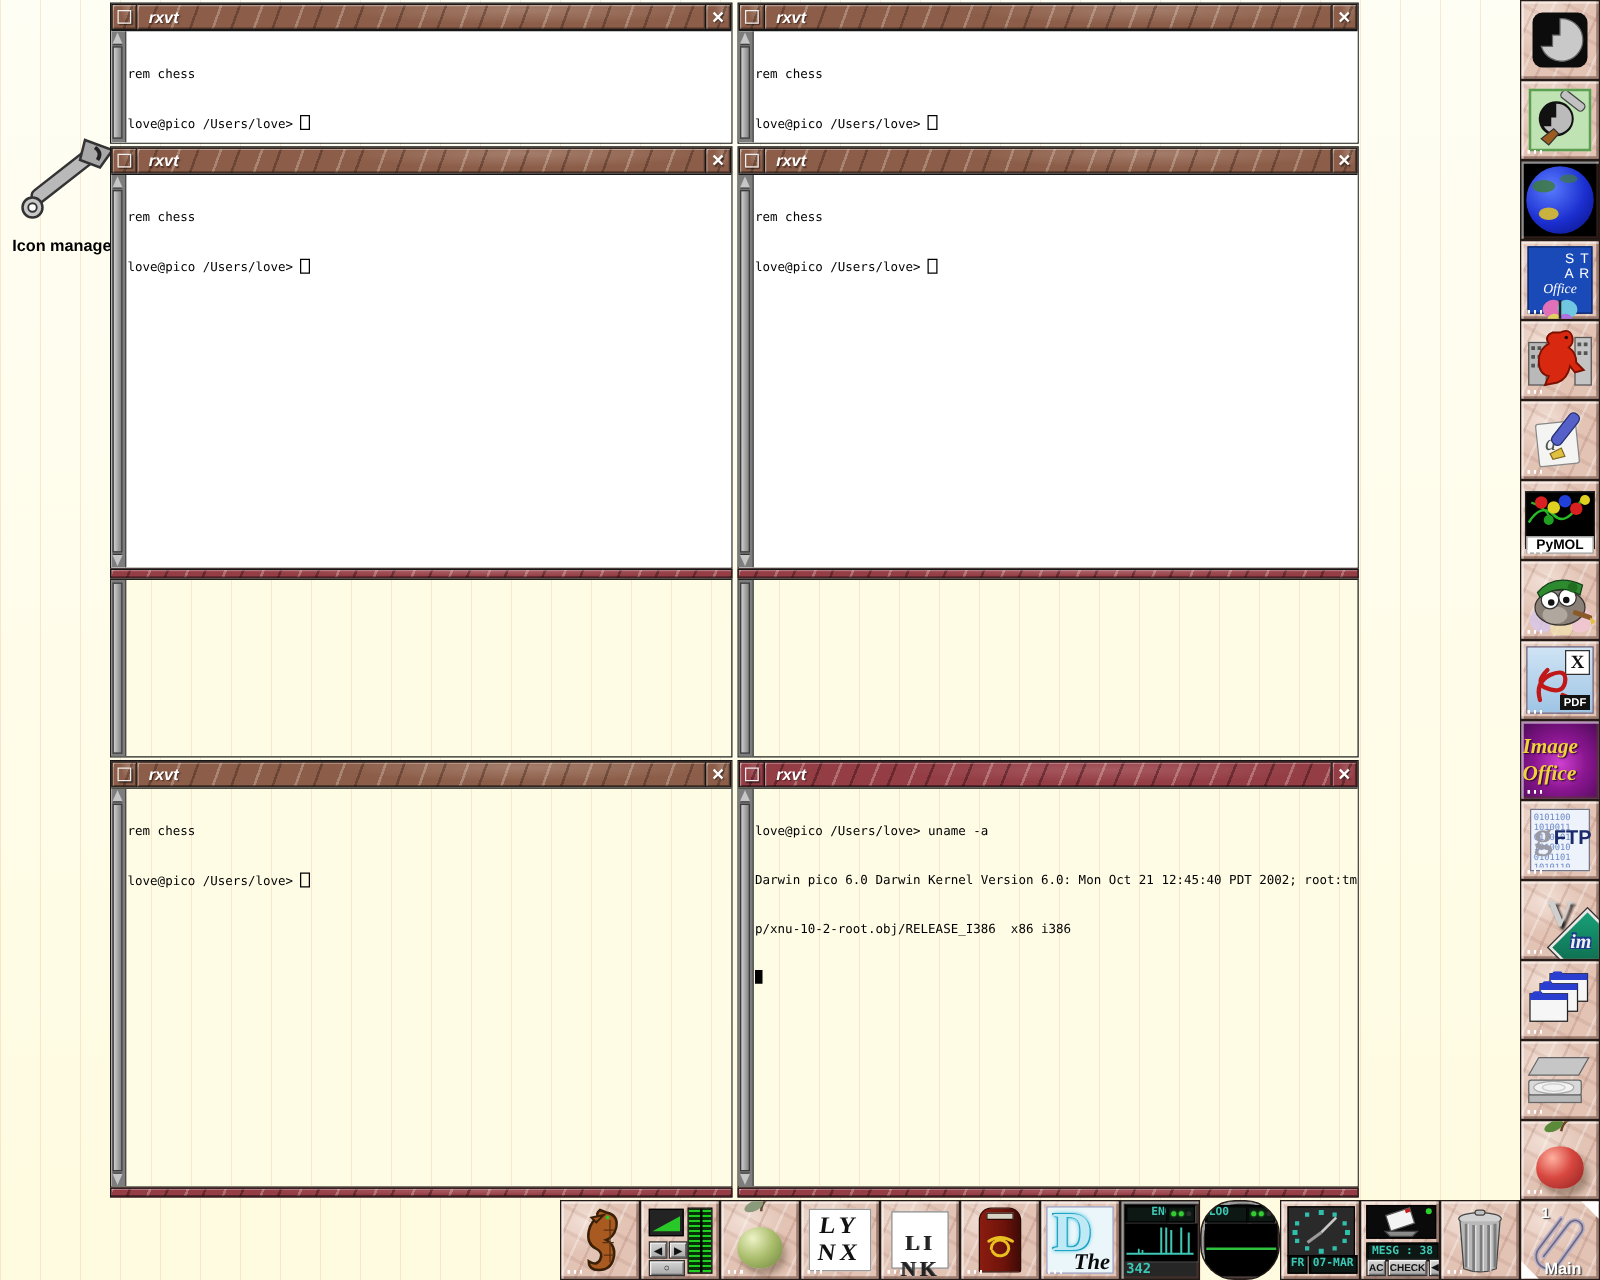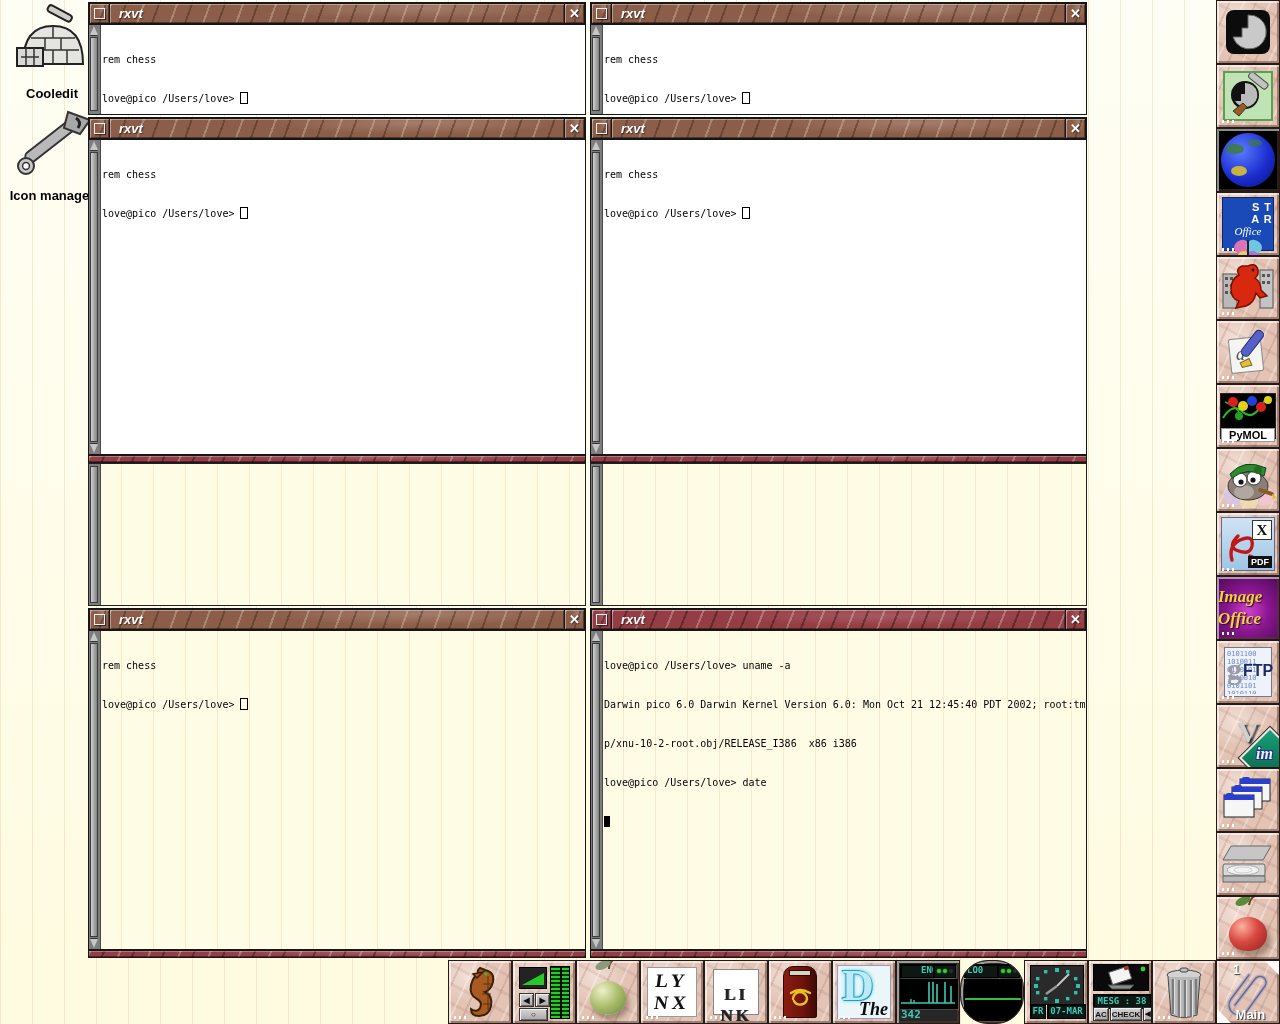--- a/index.html
+++ b/index.html
@@ -63,30 +63,20 @@
   .led.off{background:#2e2e2e;box-shadow:none;}
   .btn3d{background:linear-gradient(180deg,#d6d6d6,#a8a8a8);border:1px solid #333;
     box-shadow:inset 1px 1px 0 #f2f2f2, inset -1px -1px 0 #6a6a6a;color:#111;
     font-size:8px;font-weight:bold;display:inline-flex;align-items:center;justify-content:center;}
 </style>
 </head>
 <body>
 
 <div id="desktop">
 
-  <div class="dicon" style="left:6px;top:4px;width:92px;">
-    <svg width="78" height="76" viewBox="0 0 78 76">
-      <path d="M10 60 Q10 22 40 22 Q70 22 70 60 Z" fill="#e4e4e0" stroke="#222" stroke-width="2"></path>
-      <path d="M14 46 H66 M18 34 H62 M26 60 V46 M40 60 V46 M54 60 V46 M32 46 V34 M48 46 V34 M40 34 V22" stroke="#333" stroke-width="1.5" fill="none"></path>
-      <rect x="4" y="44" width="26" height="18" fill="#d8d8d4" stroke="#222" stroke-width="2"></rect>
-      <path d="M8 53 H26 M13 44 V62 M21 44 V62" stroke="#333" stroke-width="1.5"></path>
-      <rect x="34" y="6" width="26" height="7" rx="3" fill="#cfcfc8" stroke="#222" stroke-width="2" transform="rotate(28 47 9)"></rect>
-    </svg>
-    <div class="lbl">Cooledit</div>
-  </div>
 
   <div class="dicon" style="left:0px;top:104px;width:104px;">
     <svg width="92" height="78" viewBox="0 0 92 78">
       <rect x="14" y="30" width="66" height="11" rx="5" fill="#b9b9b9" stroke="#333" stroke-width="2" transform="rotate(-38 47 36)"></rect>
       <circle cx="20" cy="62" r="8" fill="#c8c8c8" stroke="#333" stroke-width="2"></circle>
       <circle cx="20" cy="62" r="3.4" fill="#fff" stroke="#333" stroke-width="1.5"></circle>
       <path d="M62 8 L84 16 L74 30 L58 24 Z" fill="#a8a8a8" stroke="#333" stroke-width="2"></path>
       <path d="M70 14 q6 4 2 10" fill="none" stroke="#222" stroke-width="3"></path>
     </svg>
     <div class="lbl">Icon manager</div>
@@ -244,21 +234,20 @@
     <div class="tbody pinstripe">
       <div class="sbar">
           <i class="sb-up"></i>
           <i class="sb-thumb" style="bottom:12px;"></i>
           <i class="sb-dn"></i>
         </div>
       <div class="tout">
         <div>love@pico /Users/love&gt; uname -a</div>
         <div>Darwin pico 6.0 Darwin Kernel Version 6.0: Mon Oct 21 12:45:40 PDT 2002; root:tm</div>
         <div>p/xnu-10-2-root.obj/RELEASE_I386  x86 i386</div>
-        <div>love@pico /Users/love&gt; date</div>
         <div><i class="cur-block"></i></div>
       </div>
     </div>
   </div>
 
   <div class="hstrip marble-red" style="left:88px;top:950px;width:498px;height:8px;"></div>
   <div class="hstrip marble-red" style="left:590px;top:950px;width:497px;height:8px;"></div>
 
   <div class="dockcol">
 
@@ -287,21 +276,21 @@
         <svg width="54" height="54" viewBox="0 0 54 54">
           <ellipse cx="18" cy="38" rx="8" ry="5" fill="#c9b23e"></ellipse>
           <ellipse cx="14" cy="16" rx="9" ry="5" fill="#3e7a3e" opacity=".85"></ellipse>
           <ellipse cx="34" cy="10" rx="7" ry="3.5" fill="#3e7a3e" opacity=".7"></ellipse>
         </svg>
       </div>
     </div>
 
     <div class="tile marble-rose">
       <div class="cicon" style="width:50px;height:52px;background:#1a4ab8;border:1px solid #0a2464;text-align:center;">
-        <div style="color:#fff;font-weight:bold;font-size:11px;letter-spacing:1px;margin-top:3px;padding-left:28px;">S T A R</div>
+        <div style="color:#fff;font-weight:normal;font-size:11px;letter-spacing:1px;margin-top:3px;padding-left:28px;">S T A R</div>
         <div style="color:#fff;font-style:italic;font-size:11px;font-family:'Liberation Serif',serif;">Office</div>
         <svg width="36" height="24" viewBox="0 0 36 24">
           <ellipse cx="12" cy="10" rx="8" ry="7" fill="#e070b8" transform="rotate(-20 12 10)"></ellipse>
           <ellipse cx="24" cy="10" rx="8" ry="7" fill="#70c8e0" transform="rotate(20 24 10)"></ellipse>
           <ellipse cx="13" cy="18" rx="5" ry="4" fill="#e0d060" transform="rotate(-15 13 18)"></ellipse>
           <ellipse cx="23" cy="18" rx="5" ry="4" fill="#b070e0" transform="rotate(15 23 18)"></ellipse>
           <rect x="17" y="3" width="2" height="18" rx="1" fill="#222"></rect>
         </svg>
       </div>
       <i class="wdots"></i>

